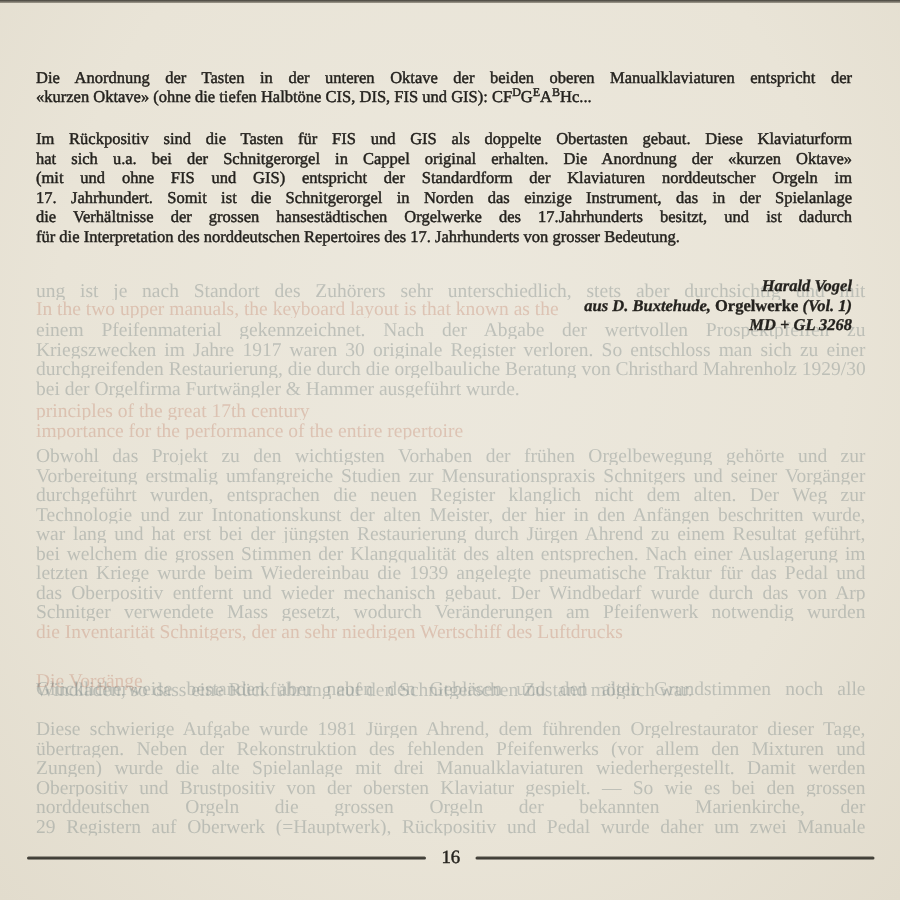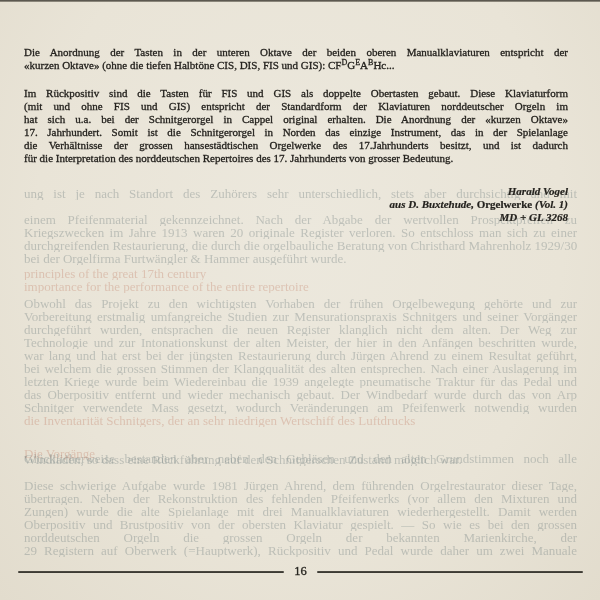--- a/index.html
+++ b/index.html
@@ -66,22 +66,23 @@
 </style>
 </head>
 <body>
 
 <div class="page">
 
   <div class="scan-edge"></div>
 
   <div class="ghost-layer" id="ghost-layer">
       <div class="ghost-line gray" style="top: 187px;">ung ist je nach Standort des Zuhörers sehr unterschiedlich, stets aber durchsichtig und mit</div>
+      <div class="ghost-line red short" style="top: 199px;">In the two upper manuals, the keyboard layout is that known as the</div>
       <div class="ghost-line gray" style="top: 213px;">einem Pfeifenmaterial gekennzeichnet. Nach der Abgabe der wertvollen Prospektpfeifen zu</div>
-      <div class="ghost-line gray" style="top: 226px;">Kriegszwecken im Jahre 1913 waren 20 originale Register verloren. So entschloss man sich zu einer</div>
+      <div class="ghost-line gray" style="top: 226px;">Kriegszwecken im Jahre 1917 waren 30 originale Register verloren. So entschloss man sich zu einer</div>
       <div class="ghost-line gray" style="top: 239px;">durchgreifenden Restaurierung, die durch die orgelbauliche Beratung von Christhard Mahrenholz 1929/30</div>
       <div class="ghost-line gray short" style="top: 252px;">bei der Orgelfirma Furtwängler &amp; Hammer ausgeführt wurde.</div>
       <div class="ghost-line red short" style="top: 267px;">principles of the great 17th century</div>
       <div class="ghost-line red short" style="top: 280px;">importance for the performance of the entire repertoire</div>
       <div class="ghost-line gray" style="top: 297px;">Obwohl das Projekt zu den wichtigsten Vorhaben der frühen Orgelbewegung gehörte und zur</div>
       <div class="ghost-line gray" style="top: 310px;">Vorbereitung erstmalig umfangreiche Studien zur Mensurationspraxis Schnitgers und seiner Vorgänger</div>
       <div class="ghost-line gray" style="top: 323px;">durchgeführt wurden, entsprachen die neuen Register klanglich nicht dem alten. Der Weg zur</div>
       <div class="ghost-line gray" style="top: 336px;">Technologie und zur Intonationskunst der alten Meister, der hier in den Anfängen beschritten wurde,</div>
       <div class="ghost-line gray" style="top: 349px;">war lang und hat erst bei der jüngsten Restaurierung durch Jürgen Ahrend zu einem Resultat geführt,</div>
       <div class="ghost-line gray" style="top: 362px;">bei welchem die grossen Stimmen der Klangqualität des alten entsprechen. Nach einer Auslagerung im</div>
@@ -102,22 +103,22 @@
 
   <div class="text-block">
 
     <div class="para">
       <div class="tline">Die Anordnung der Tasten in der unteren Oktave der beiden oberen Manualklaviaturen entspricht der</div>
       <div class="tline tline-last"><span id="notation"><span>«kurzen Oktave» (ohne die tiefen Halbtöne CIS, DIS, FIS und GIS): </span><span>CF</span><sup>D</sup><span>G</span><sup>E</sup><span>A</span><sup>B</sup><span>Hc...</span></span></div>
     </div>
 
     <div class="para">
         <div class="tline">Im Rückpositiv sind die Tasten für FIS und GIS als doppelte Obertasten gebaut. Diese Klaviaturform</div>
+        <div class="tline">hat sich u.a. bei der Schnitgerorgel in Cappel original erhalten. Die Anordnung der «kurzen Oktave»</div>
         <div class="tline">(mit und ohne FIS und GIS) entspricht der Standardform der Klaviaturen norddeutscher Orgeln im</div>
-        <div class="tline">hat sich u.a. bei der Schnitgerorgel in Cappel original erhalten. Die Anordnung der «kurzen Oktave»</div>
         <div class="tline">17. Jahrhundert. Somit ist die Schnitgerorgel in Norden das einzige Instrument, das in der Spielanlage</div>
         <div class="tline">die Verhältnisse der grossen hansestädtischen Orgelwerke des 17.Jahrhunderts besitzt, und ist dadurch</div>
         <div class="tline tline-last">für die Interpretation des norddeutschen Repertoires des 17. Jahrhunderts von grosser Bedeutung.</div>
       </div>
 
     <div class="attribution">
       <div>Harald Vogel</div>
       <div><span>aus D. Buxtehude, </span><span class="roman">Orgelwerke </span><span>(Vol. 1)</span></div>
       <div>MD + GL 3268</div>
     </div>

